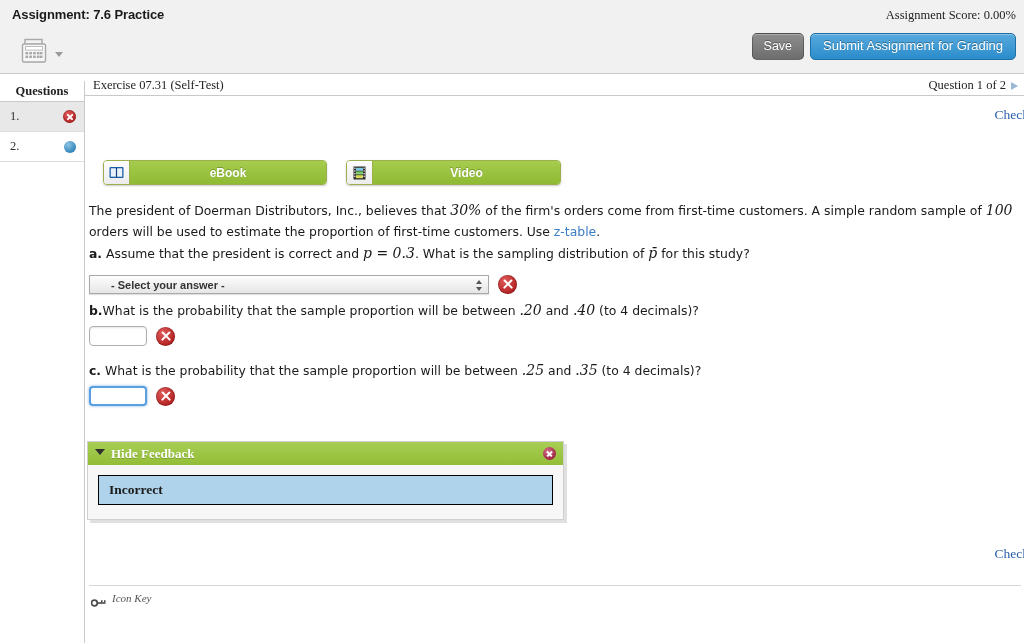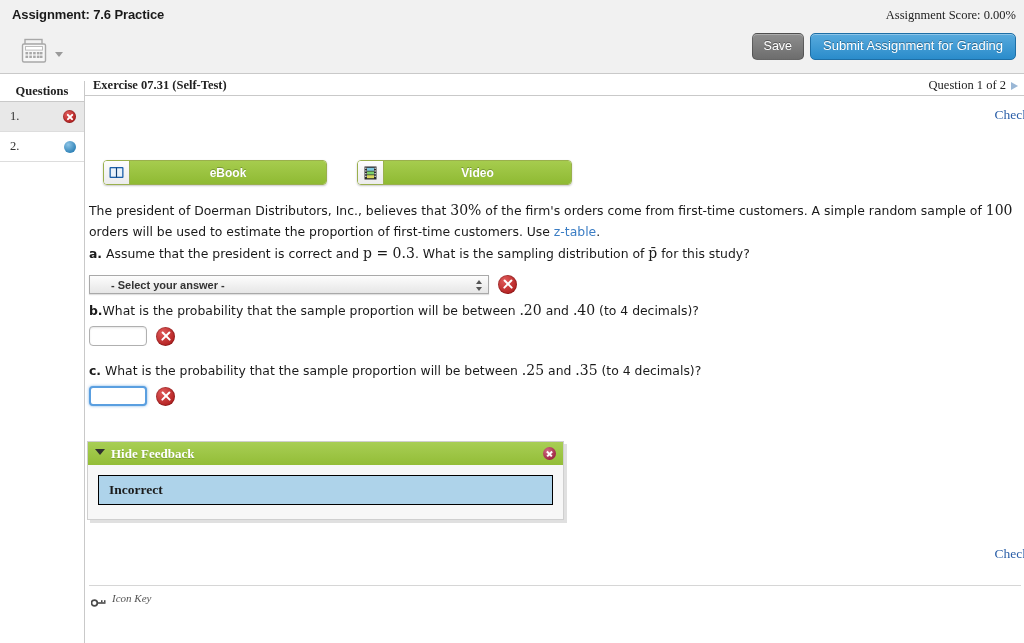--- a/index.html
+++ b/index.html
@@ -58,21 +58,21 @@
     font-size:13px; padding:5px 12px 6px;
   }
 
   
   .exheader {
     position:absolute; left:0; top:75px; width:1024px; height:21px;
     background:#fff; border-bottom:1px solid #c9c9c9;
   }
   .ex-title {
     position:absolute; left:93px; top:3px;
-    font-family:"Liberation Serif", serif; font-size:12.5px; font-weight:bold; color:#222;
+    font-family:"Liberation Serif", serif; font-size:12.5px; font-weight:normal; color:#222;
   }
   .qnav {
     position:absolute; right:6px; top:3px;
     font-family:"Liberation Serif", serif; font-size:12.5px; color:#222;
     display:flex; align-items:center; gap:5px;
   }
   .qnav-arrow {
     width:0;height:0;border-top:4px solid transparent;border-bottom:4px solid transparent;
     border-left:7px solid #9ab7d6; display:inline-block;
   }
@@ -122,21 +122,21 @@
   
   .content { position:absolute; left:86px; top:96px; width:1004px; height:547px; background:#fff; }
 
   .cmw {
     position:absolute; right:6px;
     font-family:"Liberation Serif", serif; font-size:13.5px; color:#2b5fa8; cursor:pointer;
   }
   .cmw.top { top:11px; }
   .cmw.bottom { top:450px; }
 
-  .media-row { position:absolute; left:17px; top:64px; display:flex; gap:30px;align-items:center; }
+  .media-row { position:absolute; left:17px; top:64px; display:flex; gap:19px;align-items:center; }
   .media-btn {
     height:25px; border-radius:4px; display:flex; align-items:stretch;
     overflow:hidden; cursor:pointer;
     border:1px solid #9ab04d;
     box-shadow:0 1px 2px rgba(0,0,0,.22);
   }
   .media-icon {
     width:26px; background:linear-gradient(#fdfdfd,#ececec);
     display:flex; align-items:center; justify-content:center;
     border-right:1px solid #9ab04d;
@@ -148,21 +148,21 @@
     display:flex; align-items:center; justify-content:center;
   }
   .media-btn.ebook { width:224px; }
   .media-btn.video { width:215px; }
 
   .qtext {
     position:absolute; left:3px; width:932px;
     font-family:"DejaVu Sans", sans-serif; font-size:12.4px; color:#1a1a1a;
     line-height:21px;
   }
-  .mth { font-family:"DejaVu Serif", serif; font-size:14px; }
+  .mth { font-family:"DejaVu Serif", serif; font-size:14px;font-style:italic; }
   .zlink { color:#3b7dc4; cursor:pointer; }
   .bold { font-weight:bold; }
 
   .p-stem { top:104px; }
   .p-a    { top:147px; }
   .p-b    { top:204px; }
   .p-c    { top:264px; }
 
   .select-row { position:absolute; left:3px; top:179px; display:flex; align-items:center; gap:9px; }
   .sel {

